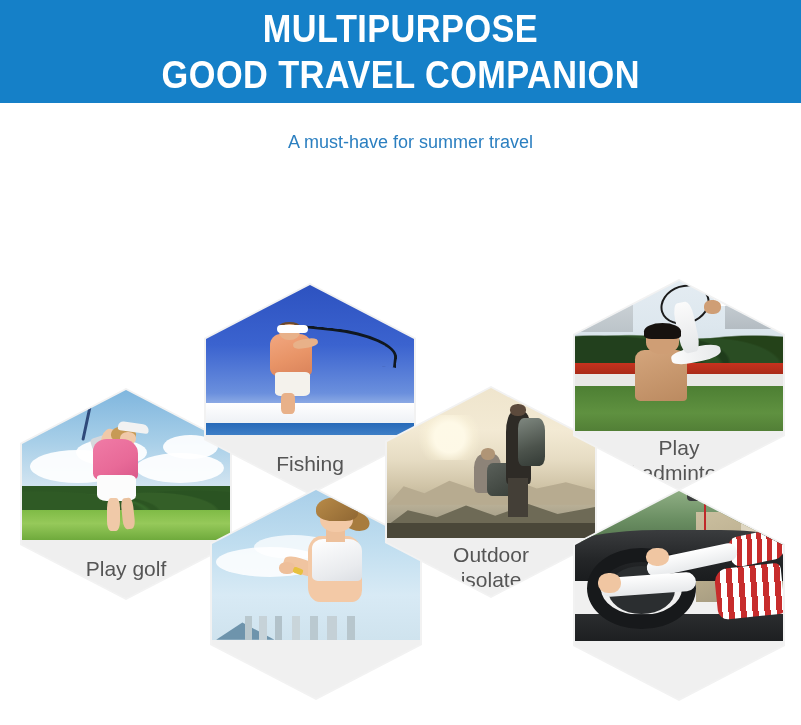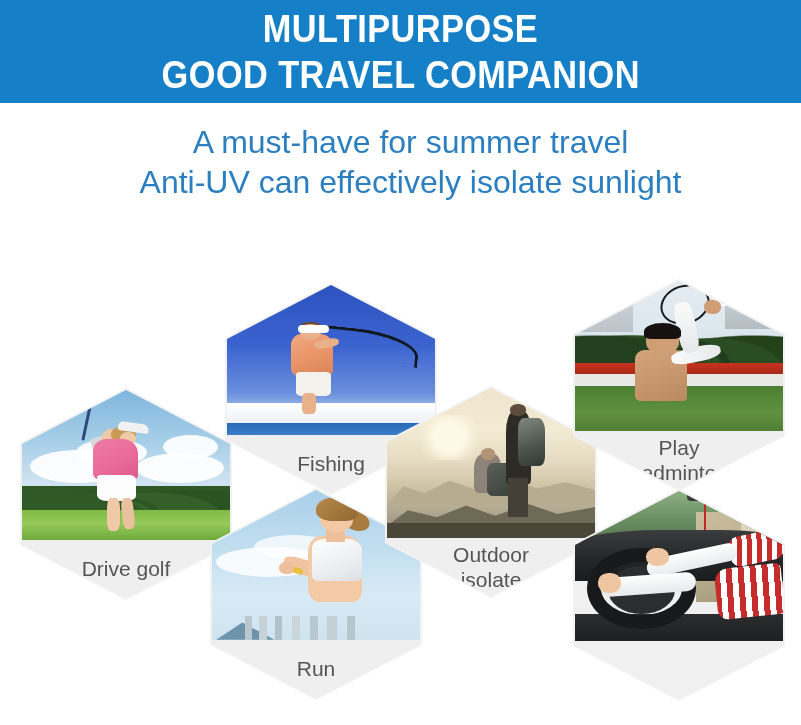--- a/index.html
+++ b/index.html
@@ -28,21 +28,21 @@
     text-align:center;
   }
 
   
   .subtitles {
     position:absolute; left:0; top:122px; width:801px;
     text-align:center;
   }
   .subtitle {
     color:#2b7fc0;
-    font-size:32px;
+    font-size:18px;
     line-height:40px;
     white-space:nowrap;
     margin-left:20px;
   }
 
   
   .hex-grid { position:absolute; left:0; top:0; width:801px; height:725px; }
 
   .hex {
     position:absolute;
@@ -70,21 +70,21 @@
   .hex-label span {
     color:#555555;
     font-size:21px;
     line-height:25px;
     white-space:pre-line;
     display:block;
   }
 
   
   .hex-golf      { left:20px;  top:388px; }
-  .hex-fishing   { left:225px; top:283px; }
+  .hex-fishing   { left:204px; top:283px; }
   .hex-run       { left:210px; top:488px; }
   .hex-climbing  { left:385px; top:386px; }
   .hex-badminton { left:573px; top:279px; }
   .hex-drive     { left:573px; top:489px; }
 
   
   .scene { position:absolute; inset:0; }
 
   
   .golf-sky { position:absolute; inset:0;
@@ -309,21 +309,20 @@
 </head>
 <body>
 
 <div class="banner">
   <div class="banner-line">MULTIPURPOSE</div>
   <div class="banner-line">GOOD TRAVEL COMPANION</div>
 </div>
 
 <div class="subtitles">
   <div class="subtitle">A must-have for summer travel</div>
-  <div class="subtitle">Anti-UV can effectively isolate sunlight</div>
 </div>
 
 <div class="hex-grid">
 
   <div class="hex hex-golf">
     <div class="hex-inner">
       <div class="hex-photo">
         <div class="scene">
           <div class="golf-sky"></div>
           <div class="cloud golf-c1"></div>
@@ -338,21 +337,21 @@
           <div class="golf-hair"></div>
           <div class="golf-face"></div>
           <div class="golf-visor"></div>
           <div class="golf-shirt"></div>
           <div class="golf-skirt"></div>
           <div class="golf-leg1"></div>
           <div class="golf-leg2"></div>
         </div>
       </div>
       <div class="hex-label">
-        <span>Drive golf</span>
+        <span>Play golf</span>
       </div>
     </div>
   </div>
 
   <div class="hex hex-fishing">
     <div class="hex-inner">
       <div class="hex-photo">
         <div class="scene">
           <div class="fish-sky"></div>
           <div class="fish-sea"></div>
@@ -385,23 +384,20 @@
           <div class="run-arm"></div>
           <div class="run-fist"></div>
           <div class="run-watch"></div>
           <div class="run-torso"></div>
           <div class="run-top"></div>
           <div class="run-neck"></div>
           <div class="run-pony"></div>
           <div class="run-head"></div>
           <div class="run-hair"></div>
         </div>
-      </div>
-      <div class="hex-label">
-        <span>Run</span>
       </div>
     </div>
   </div>
 
   <div class="hex hex-climbing">
     <div class="hex-inner">
       <div class="hex-photo">
         <div class="scene">
           <div class="climb-sky"></div>
           <div class="climb-sun"></div>

